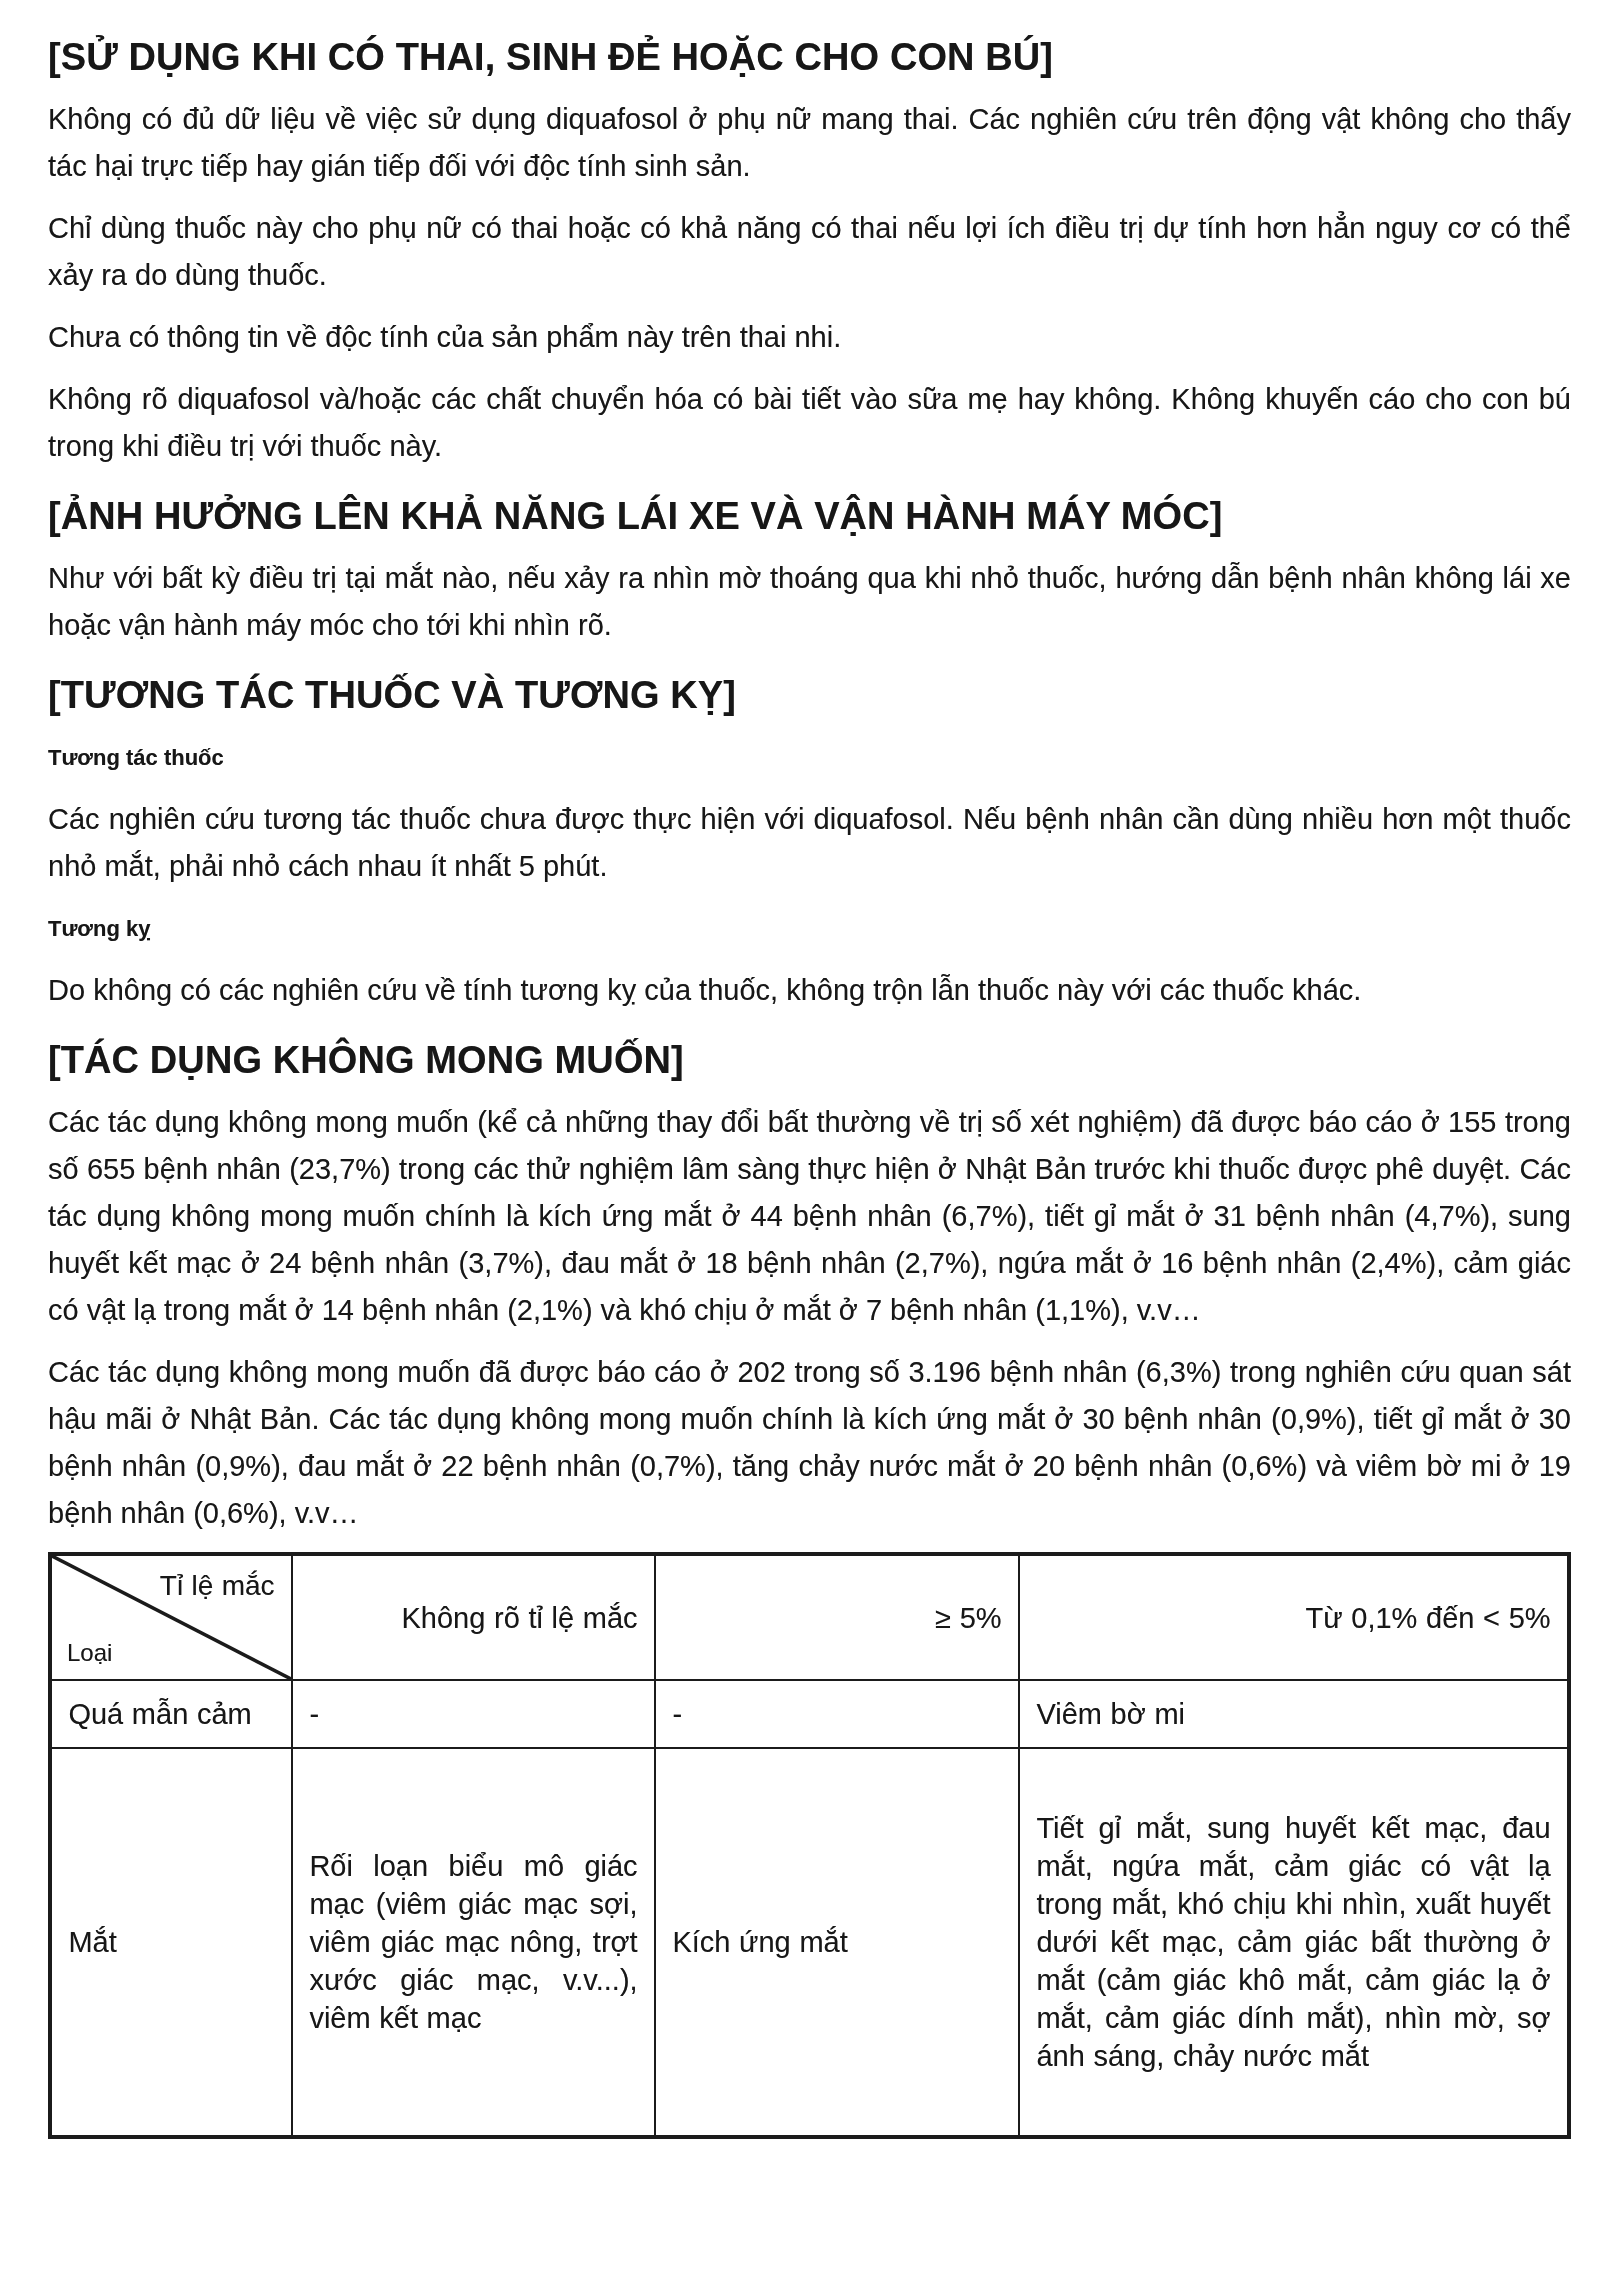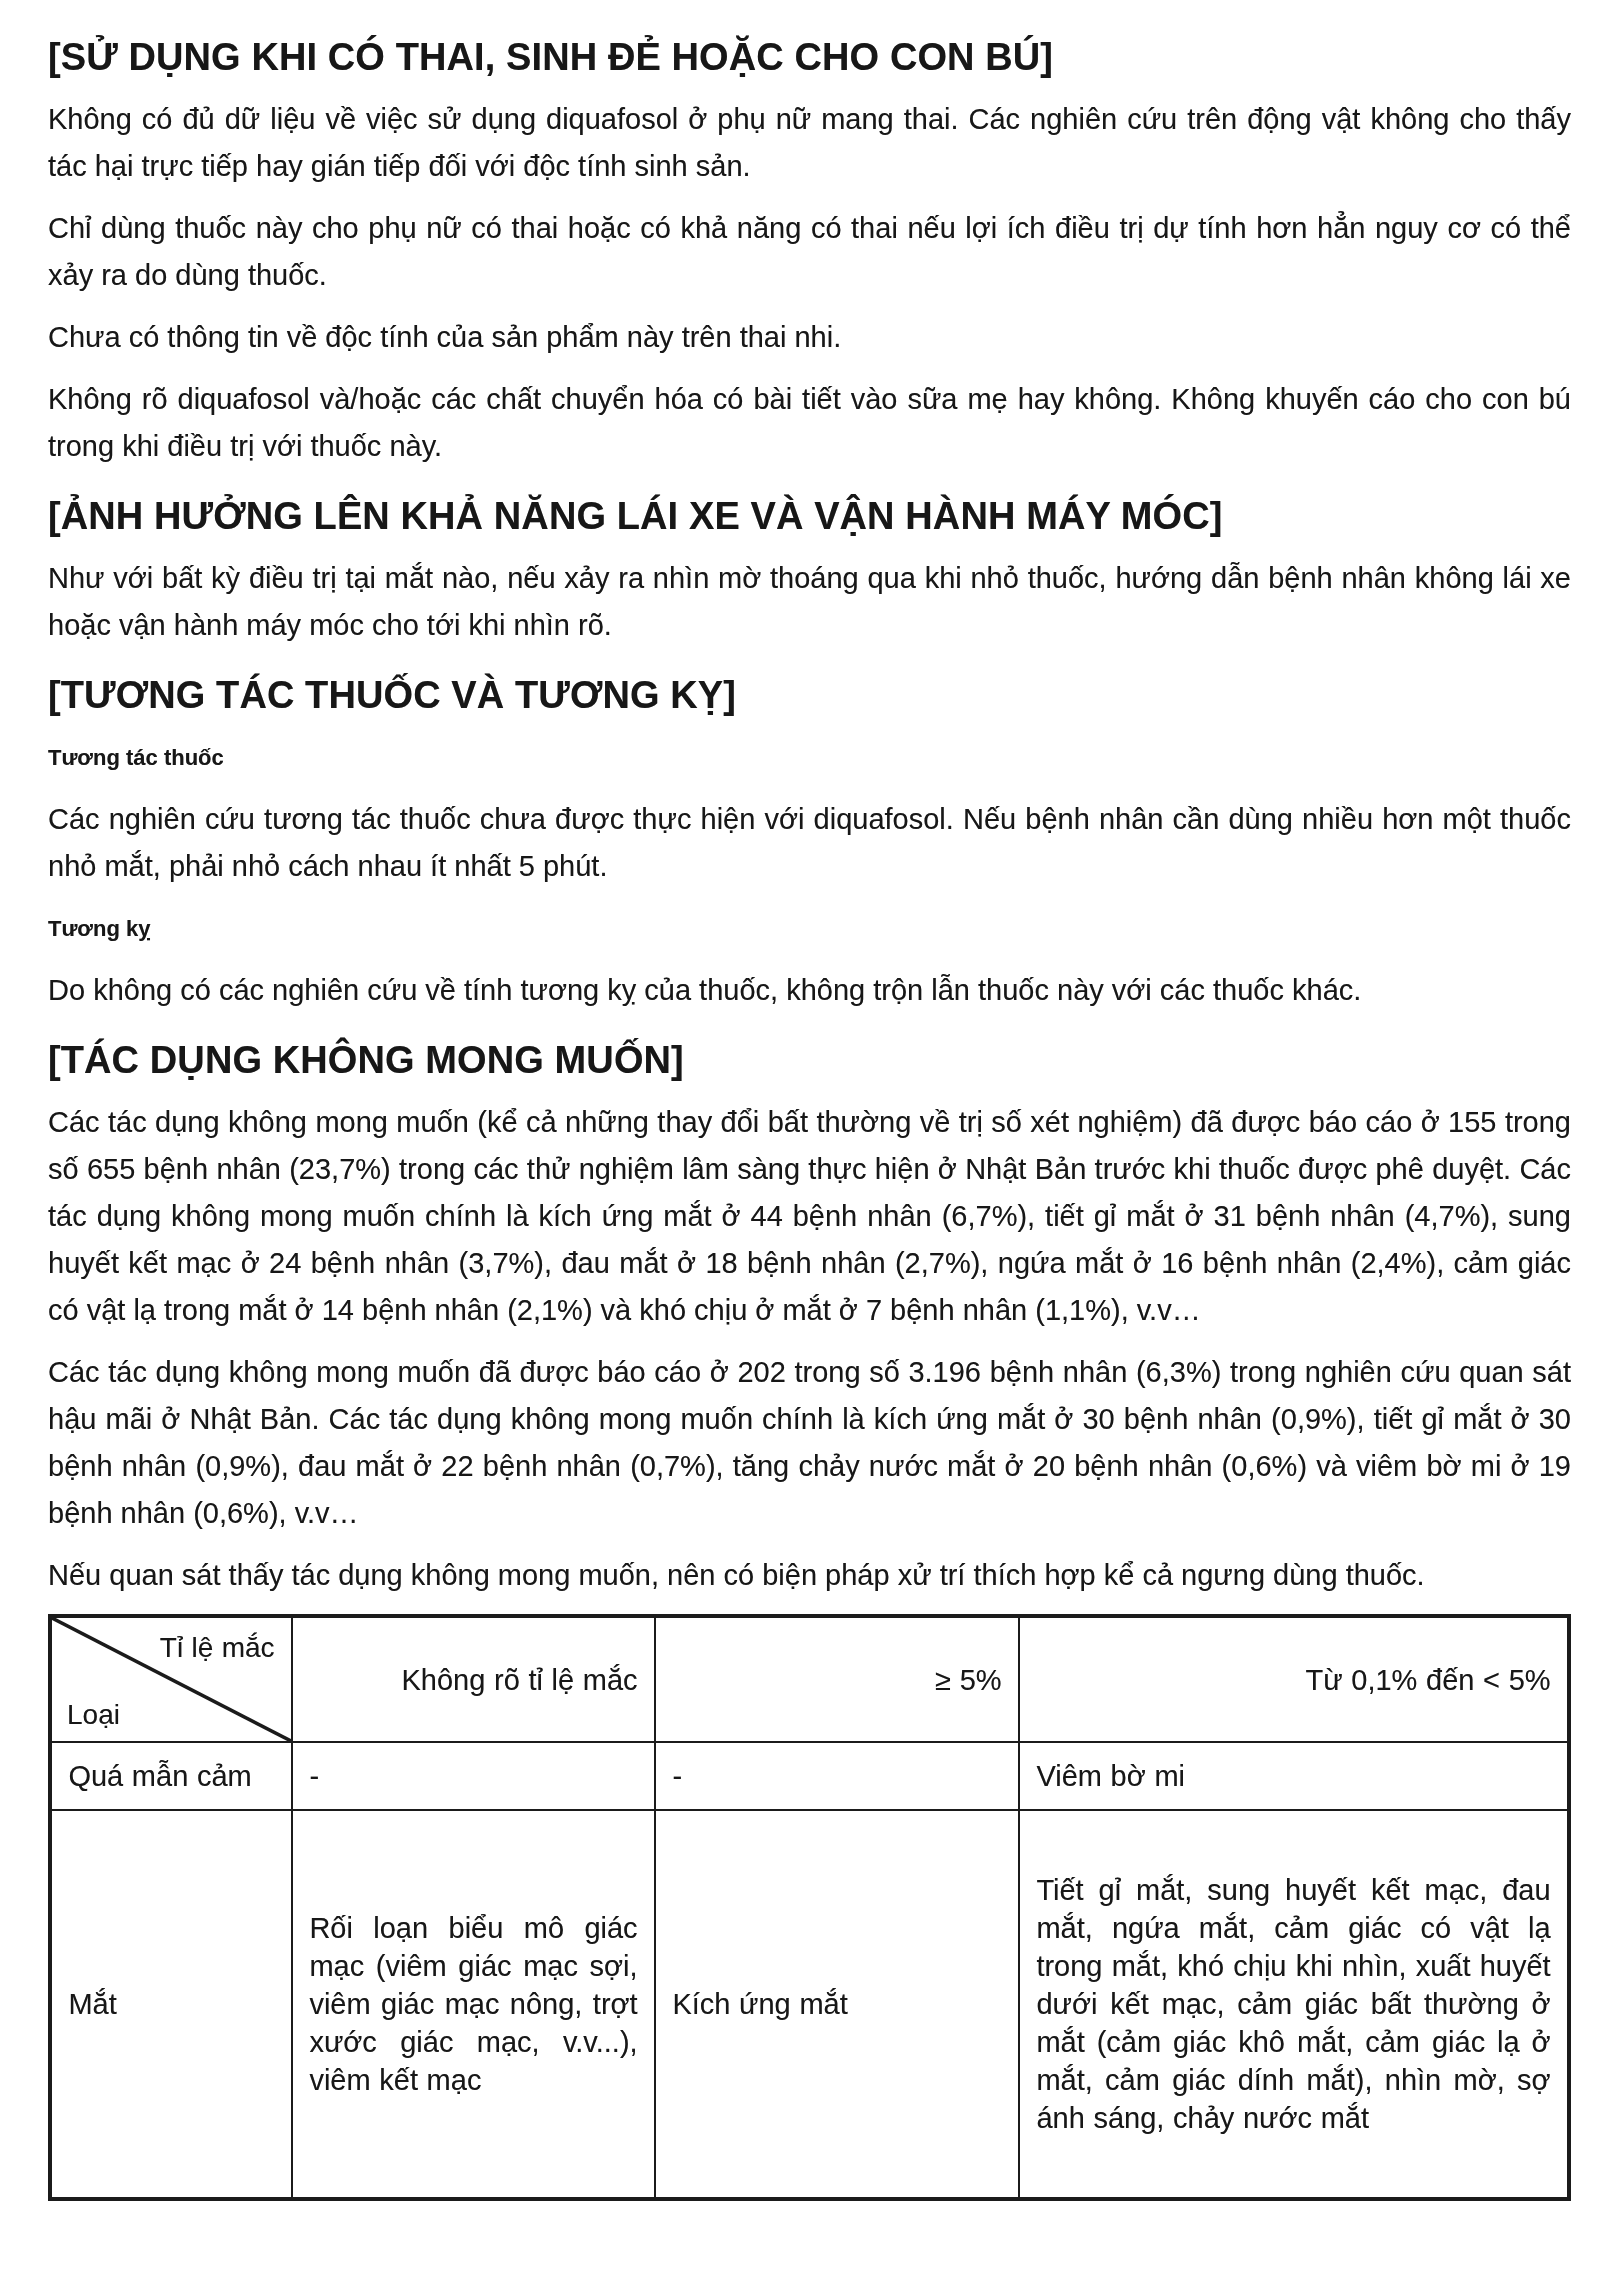--- a/index.html
+++ b/index.html
@@ -62,21 +62,21 @@
     position:absolute;inset:0;width:100%;height:100%;
     display:block;
   }
   .diag-svg line{stroke:#1b1b1b;stroke-width:3.5;vector-effect:non-scaling-stroke;}
   .diag .dt{
     position:absolute;top:12.6px;right:16.4px;
     font-size:28px;line-height:33px;
   }
   .diag .db{
     position:absolute;bottom:10px;left:15px;
-    font-size:28px;line-height:33px;
+    font-size:24px;line-height:33px;
   }
   td.just{
     text-align:justify;
     text-align-last:left;
     vertical-align:middle;
   }
   td.lh-big{line-height:54px;padding-left:19px;padding-right:19px;}
   td.lh-med{line-height:45px;padding-left:17.7px;padding-right:17.7px;}
 </style>
 </head>
@@ -95,21 +95,20 @@
 
   <h1>[TƯƠNG TÁC THUỐC VÀ TƯƠNG KỴ]</h1>
   <h2>Tương tác thuốc</h2>
   <p>Các nghiên cứu tương tác thuốc chưa được thực hiện với diquafosol. Nếu bệnh nhân cần dùng nhiều hơn một thuốc nhỏ mắt, phải nhỏ cách nhau ít nhất 5 phút.</p>
   <h2>Tương kỵ</h2>
   <p>Do không có các nghiên cứu về tính tương kỵ của thuốc, không trộn lẫn thuốc này với các thuốc khác.</p>
 
   <h1>[TÁC DỤNG KHÔNG MONG MUỐN]</h1>
   <p>Các tác dụng không mong muốn (kể cả những thay đổi bất thường về trị số xét nghiệm) đã được báo cáo ở 155 trong số 655 bệnh nhân (23,7%) trong các thử nghiệm lâm sàng thực hiện ở Nhật Bản trước khi thuốc được phê duyệt. Các tác dụng không mong muốn chính là kích ứng mắt ở 44 bệnh nhân (6,7%), tiết gỉ mắt ở 31 bệnh nhân (4,7%), sung huyết kết mạc ở 24 bệnh nhân (3,7%), đau mắt ở 18 bệnh nhân (2,7%), ngứa mắt ở 16 bệnh nhân (2,4%), cảm giác có vật lạ trong mắt ở 14 bệnh nhân (2,1%) và khó chịu ở mắt ở 7 bệnh nhân (1,1%), v.v…</p>
   <p>Các tác dụng không mong muốn đã được báo cáo ở 202 trong số 3.196 bệnh nhân (6,3%) trong nghiên cứu quan sát hậu mãi ở Nhật Bản. Các tác dụng không mong muốn chính là kích ứng mắt ở 30 bệnh nhân (0,9%), tiết gỉ mắt ở 30 bệnh nhân (0,9%), đau mắt ở 22 bệnh nhân (0,7%), tăng chảy nước mắt ở 20 bệnh nhân (0,6%) và viêm bờ mi ở 19 bệnh nhân (0,6%), v.v…</p>
-  <p>Nếu quan sát thấy tác dụng không mong muốn, nên có biện pháp xử trí thích hợp kể cả ngưng dùng thuốc.</p>
 
   <table class="ae">
     <colgroup>
       <col class="c1">
         <col class="c2">
         <col class="c3">
         <col class="c4">
     </colgroup>
     <tbody>
       <tr class="trh">

